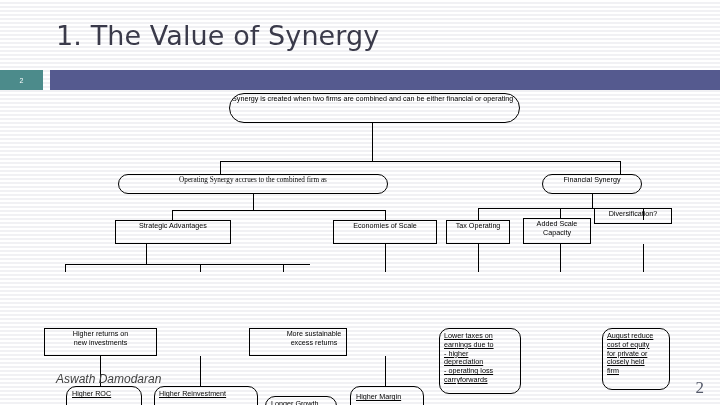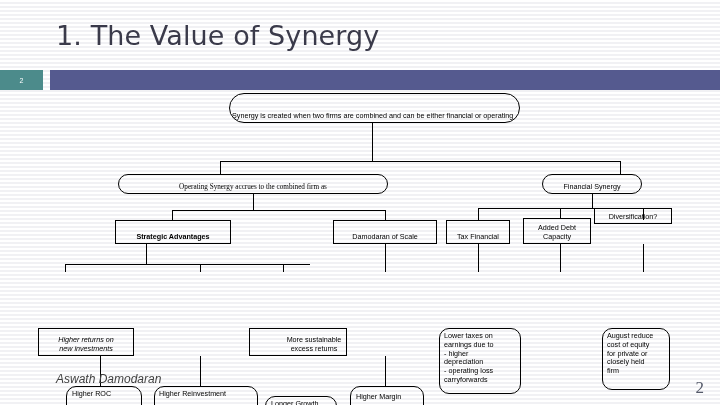--- a/index.html
+++ b/index.html
@@ -59,27 +59,27 @@
   .node {
     position: absolute;
     box-sizing: border-box;
     border: 1px solid #000000;
     background: transparent;
     color: #000000;
     font-family: "Liberation Sans", sans-serif;
     font-size: 7.2px;
     line-height: 1.22;
     display: flex;
-    align-items: flex-end;
+    align-items: flex-start;
     justify-content: center;
     text-align: center;
     padding: 1px 2px;
     overflow: hidden;
   }
-  .node.left { justify-content: flex-start; text-align: left; }
+  .node.left { justify-content: flex-start; text-align: left; text-decoration: underline; }
   .node.top  { align-items: flex-start; }
   .node.rounded { border-radius: 10px; }
   .node.pill { border-radius: 20px; }
   .node .txt { white-space: pre-line; display: block; width: 100%; }
 
   
   .ln {
     position: absolute;
     background: #000000;
   }
@@ -136,52 +136,52 @@
   <div class="ln h" style="left:172px; top:120px; width:213px;"></div>
   <div class="ln v" style="left:172px; top:120px; height:10px;"></div>
   <div class="ln v" style="left:385px; top:120px; height:10px;"></div>
 
   <div class="ln v" style="left:592px; top:104px; height:14px;"></div>
   <div class="ln h" style="left:478px; top:118px; width:165px;"></div>
   <div class="ln v" style="left:478px; top:118px; height:12px;"></div>
   <div class="ln v" style="left:560px; top:118px; height:10px;"></div>
   <div class="ln v" style="left:643px; top:118px; height:12px;"></div>
 
-  <div class="node" style="left:115px; top:130px; width:116px; height:24px;font-weight:bold;">
+  <div class="node" style="left:115px; top:130px; width:116px; height:24px;">
     <span class="txt">Strategic Advantages</span>
   </div>
   <div class="node" style="left:333px; top:130px; width:104px; height:24px;">
-    <span class="txt">Damodaran of Scale</span>
+    <span class="txt">Economies of Scale</span>
   </div>
   <div class="node" style="left:446px; top:130px; width:64px; height:24px;">
-    <span class="txt">Tax Financial</span>
+    <span class="txt">Tax Operating</span>
   </div>
   <div class="node" style="left:523px; top:128px; width:68px; height:26px;">
-    <span class="txt">Added Debt
+    <span class="txt">Added Scale
 Capacity</span>
   </div>
   <div class="node" style="left:594px; top:118px; width:78px; height:16px;">
     <span class="txt">Diversification?</span>
   </div>
 
   <div class="ln v" style="left:146px; top:154px; height:20px;"></div>
   <div class="ln h" style="left:65px; top:174px; width:245px;"></div>
   <div class="ln v" style="left:65px; top:174px; height:8px;"></div>
   <div class="ln v" style="left:200px; top:174px; height:8px;"></div>
   <div class="ln v" style="left:283px; top:174px; height:8px;"></div>
 
   <div class="ln v" style="left:385px; top:154px; height:28px;"></div>
 
   <div class="ln v" style="left:478px; top:154px; height:28px;"></div>
 
   <div class="ln v" style="left:560px; top:154px; height:28px;"></div>
 
   <div class="ln v" style="left:643px; top:154px; height:28px;"></div>
 
-  <div class="node" style="left:38px; top:238px; width:96px; height:28px; top:238px;font-style:italic;">
+  <div class="node" style="left:44px; top:238px; width:113px; height:28px; top:238px;">
     <span class="txt">Higher returns on
 new investments</span>
   </div>
   <div class="node" style="left:249px; top:238px; width:98px; height:28px;padding-left:34px;">
     <span class="txt">More sustainable
 excess returns</span>
   </div>
   <div class="node rounded top left" style="left:439px; top:238px; width:82px; height:66px; padding:3px 4px;">
     <span class="txt">Lower taxes on
 earnings due to

